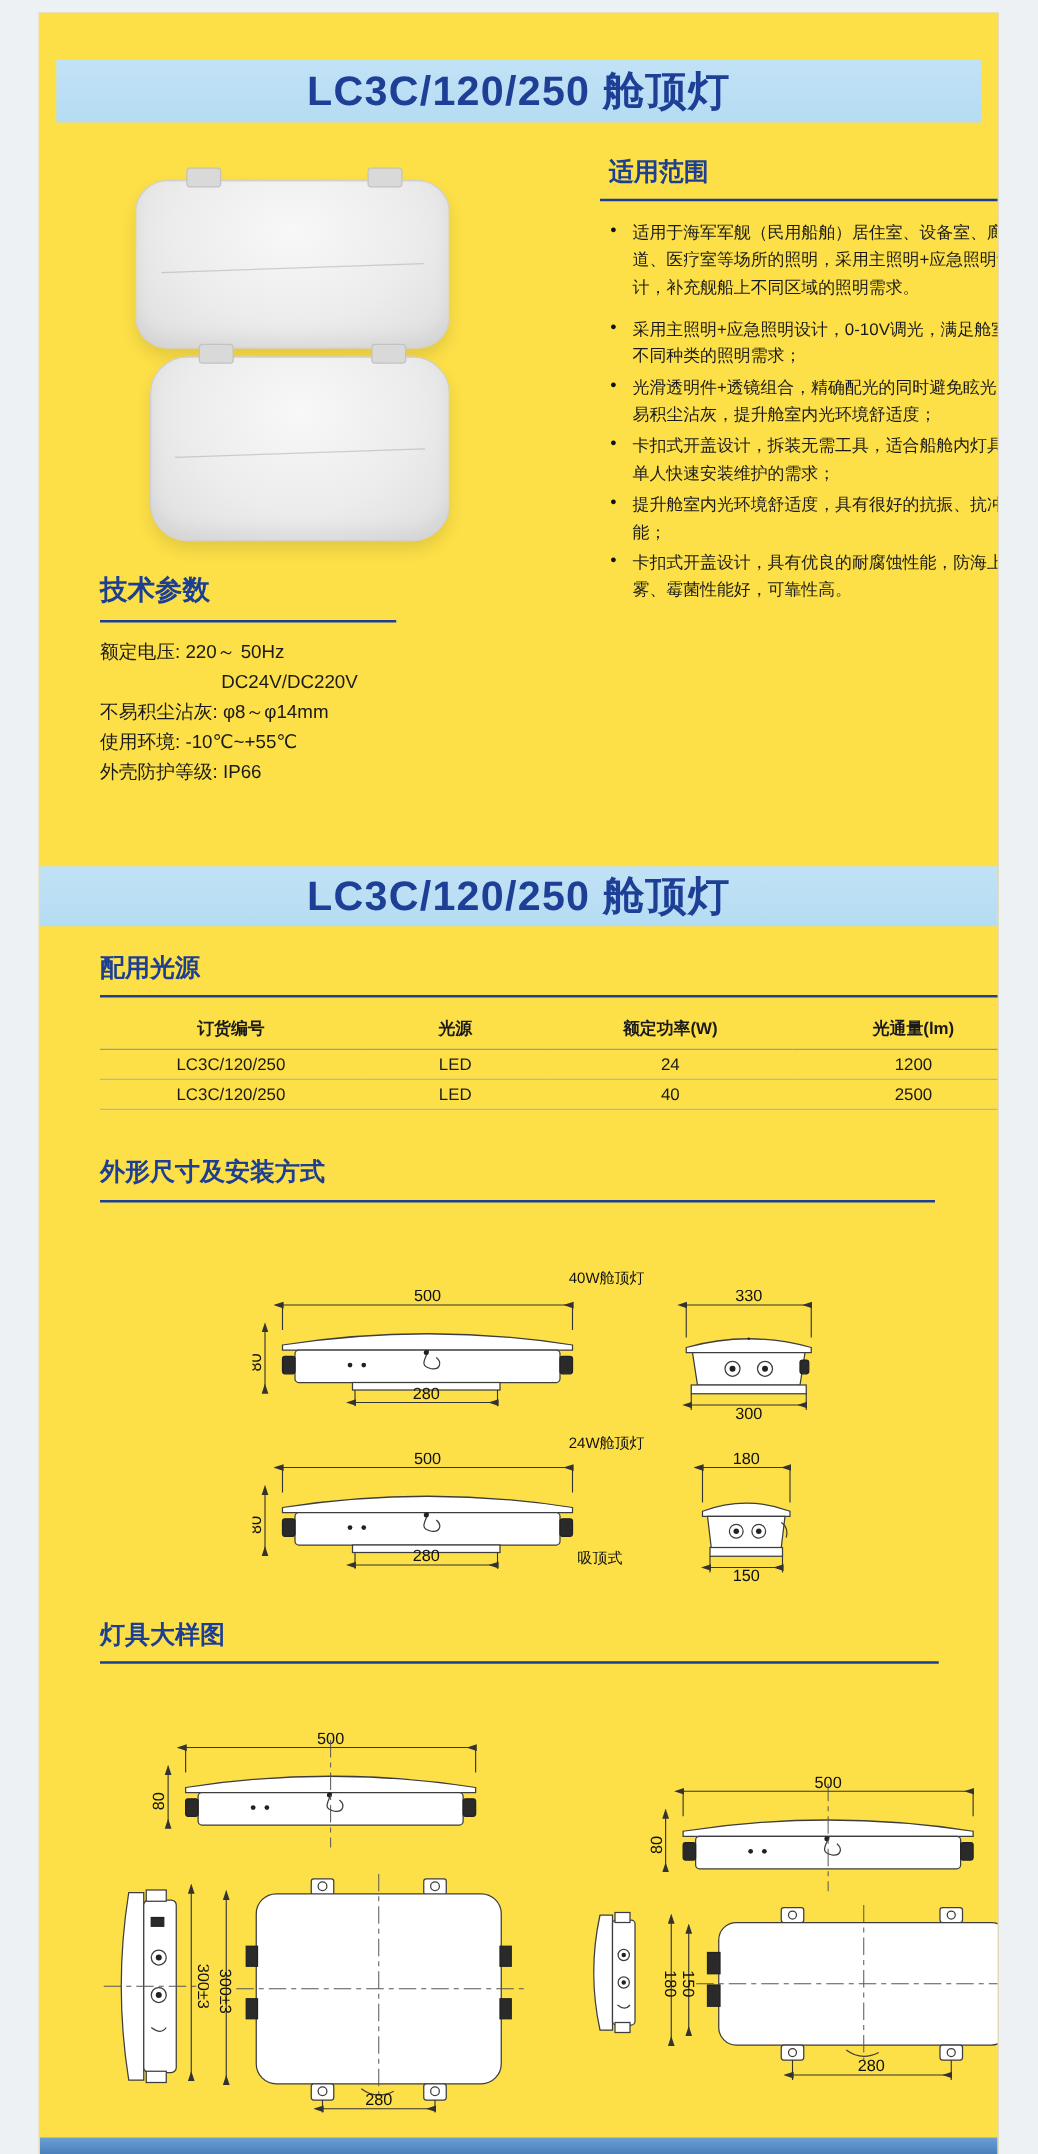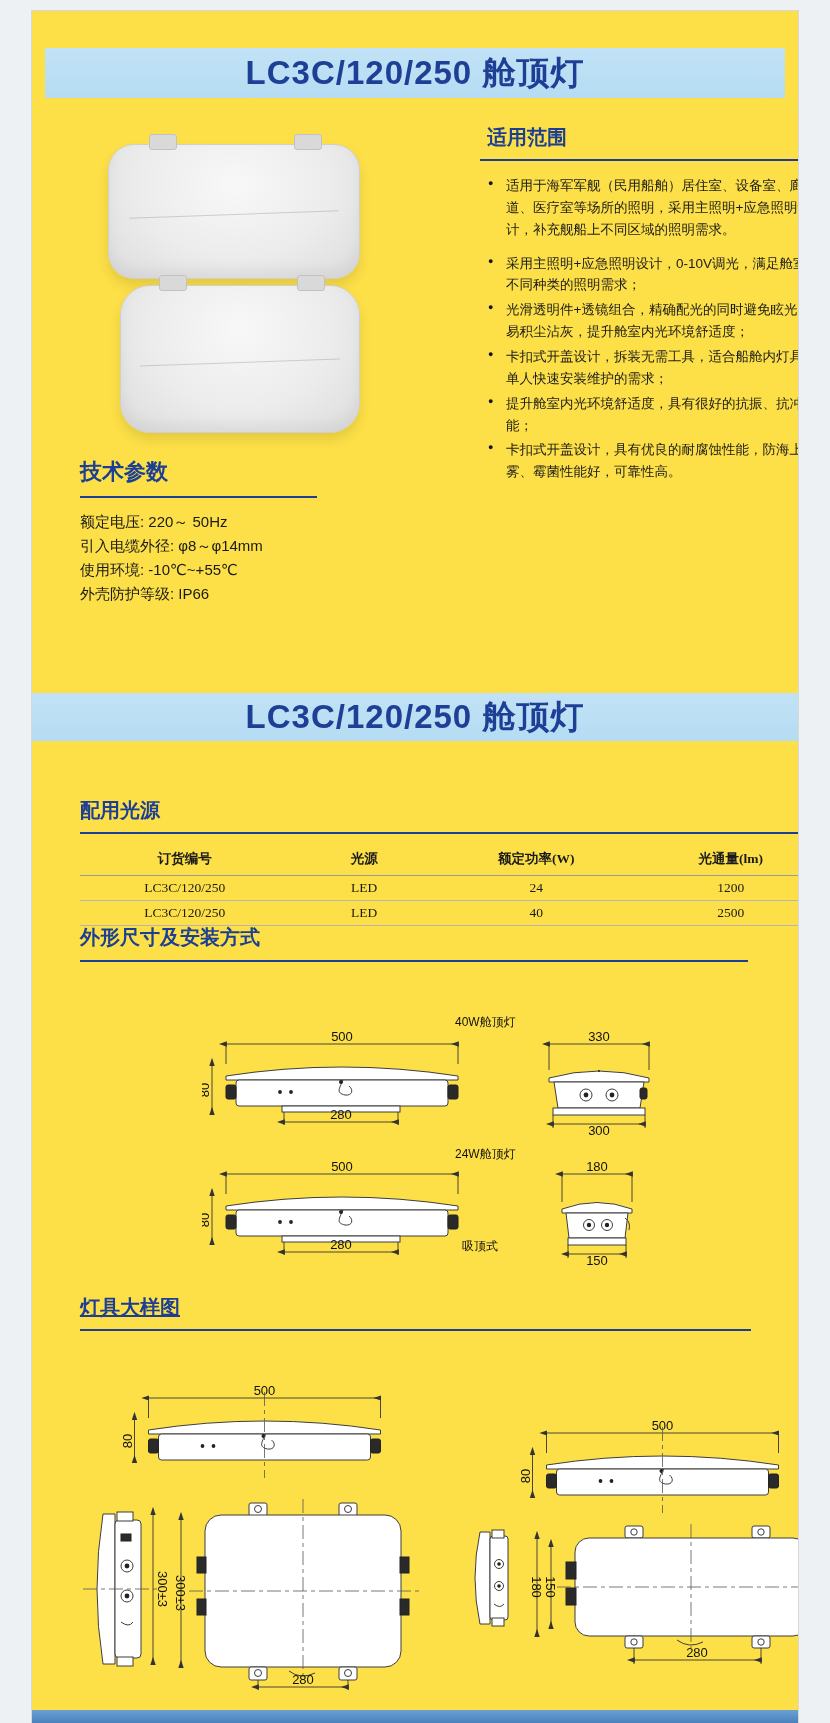--- a/index.html
+++ b/index.html
@@ -32,41 +32,41 @@
   .bullets li{position:relative;padding-left:18px;font-size:13.5px;line-height:1.62;margin-bottom:3px;}
   .bullets li::before{content:"●";position:absolute;left:0;top:1px;font-size:9px;color:#111;}
   .green-head{color:#00813c;font-weight:bold;font-size:18px;margin:34px 0 0 48px;}
   
   .tech{position:absolute;left:48px;top:446px;width:320px;}
   .tech .sec-head{font-size:22px;padding-bottom:9px;}
   .tech .underline{width:237px;}
   .params{margin-top:12px;font-size:15px;line-height:24px;}
   .params .indent{padding-left:97px;}
   
-  .light-source{position:absolute;left:48px;top:786px;width:748px;font-family:Liberation Serif, serif;}
+  .light-source{position:absolute;left:48px;top:750px;width:748px;}
   .light-source .sec-head{padding-bottom:8px;}
   .ls-table{width:100%;border-collapse:collapse;margin-top:12px;}
   .ls-table th{font-size:13.5px;font-weight:bold;padding:4px 2px 7px;border-bottom:1.5px solid #9a9a9a;}
   .ls-table td{font-size:13.5px;text-align:center;padding:4px 2px;border-bottom:1px solid #b5b5b5;}
   .ls-table th:nth-child(1){width:28%;} .ls-table th:nth-child(2){width:20%;}
   .ls-table th:nth-child(3){width:26%;} .ls-table th:nth-child(4){width:26%;}
   
   .dims-sec{position:absolute;left:0;top:913px;right:16px;height:350px;}
   .dims-sec .sec-head{position:absolute;left:48px;top:0;}
   .dims-sec .rule{position:absolute;left:48px;right:34px;top:36px;border-bottom:2.5px solid #1c3f94;}
   .draw-label{position:absolute;font-size:12px;color:#111;}
   .svgdraw{position:absolute;}
   .svgdraw text{font-family:"Liberation Sans","DejaVu Sans",sans-serif;font-size:13px;fill:#111;}
   .svgdraw .ln{stroke:#3d3d3d;stroke-width:1;fill:none;}
   .svgdraw .fw{stroke:#3d3d3d;stroke-width:1;fill:#ffffff;}
   .svgdraw .dk{stroke:#222;fill:#2a2a2a;}
   .svgdraw .dim{stroke:#333;stroke-width:.9;fill:none;}
   .svgdraw .cl{stroke:#555;stroke-width:.8;fill:none;stroke-dasharray:14 4 4 4;}
   .detail-sec{position:absolute;left:0;top:1283px;right:0;height:400px;}
-  .detail-sec .sec-head{position:absolute;left:48px;top:0;text-decoration:underline;}
+  .detail-sec .sec-head{position:absolute;left:48px;top:0;}
   .detail-sec .rule{position:absolute;left:48px;right:47px;top:35px;border-bottom:2.5px solid #1c3f94;}
   
   .bottom-bar{position:absolute;left:0;right:0;top:1699px;height:24px;
               background:linear-gradient(180deg,#6ba0d4,#2e67a8);}
 </style>
 </head>
 <body>
 
 <div class="page">
 
@@ -97,21 +97,22 @@
       <li>提升舱室内光环境舒适度，具有很好的抗振、抗冲击性能；</li>
       <li>卡扣式开盖设计，具有优良的耐腐蚀性能，防海上盐雾、霉菌性能好，可靠性高。</li>
     </ul>
   </div>
 
   <div class="tech">
     <div class="sec-head">技术参数</div>
     <div class="underline"></div>
     <div class="params">
       <div>额定电压: 220～  50Hz</div>
-      <div>引入电缆外径: φ8～φ14mm</div>
+      <div class="indent">DC24V/DC220V</div>
+      <div>不易积尘沾灰: φ8～φ14mm</div>
       <div>使用环境: -10℃~+55℃</div>
       <div>外壳防护等级: IP66</div>
     </div>
   </div>
 
   <div class="band band2">
     <div class="band-title">LC3C/120/250 舱顶灯</div>
   </div>
 
   <div class="light-source">

